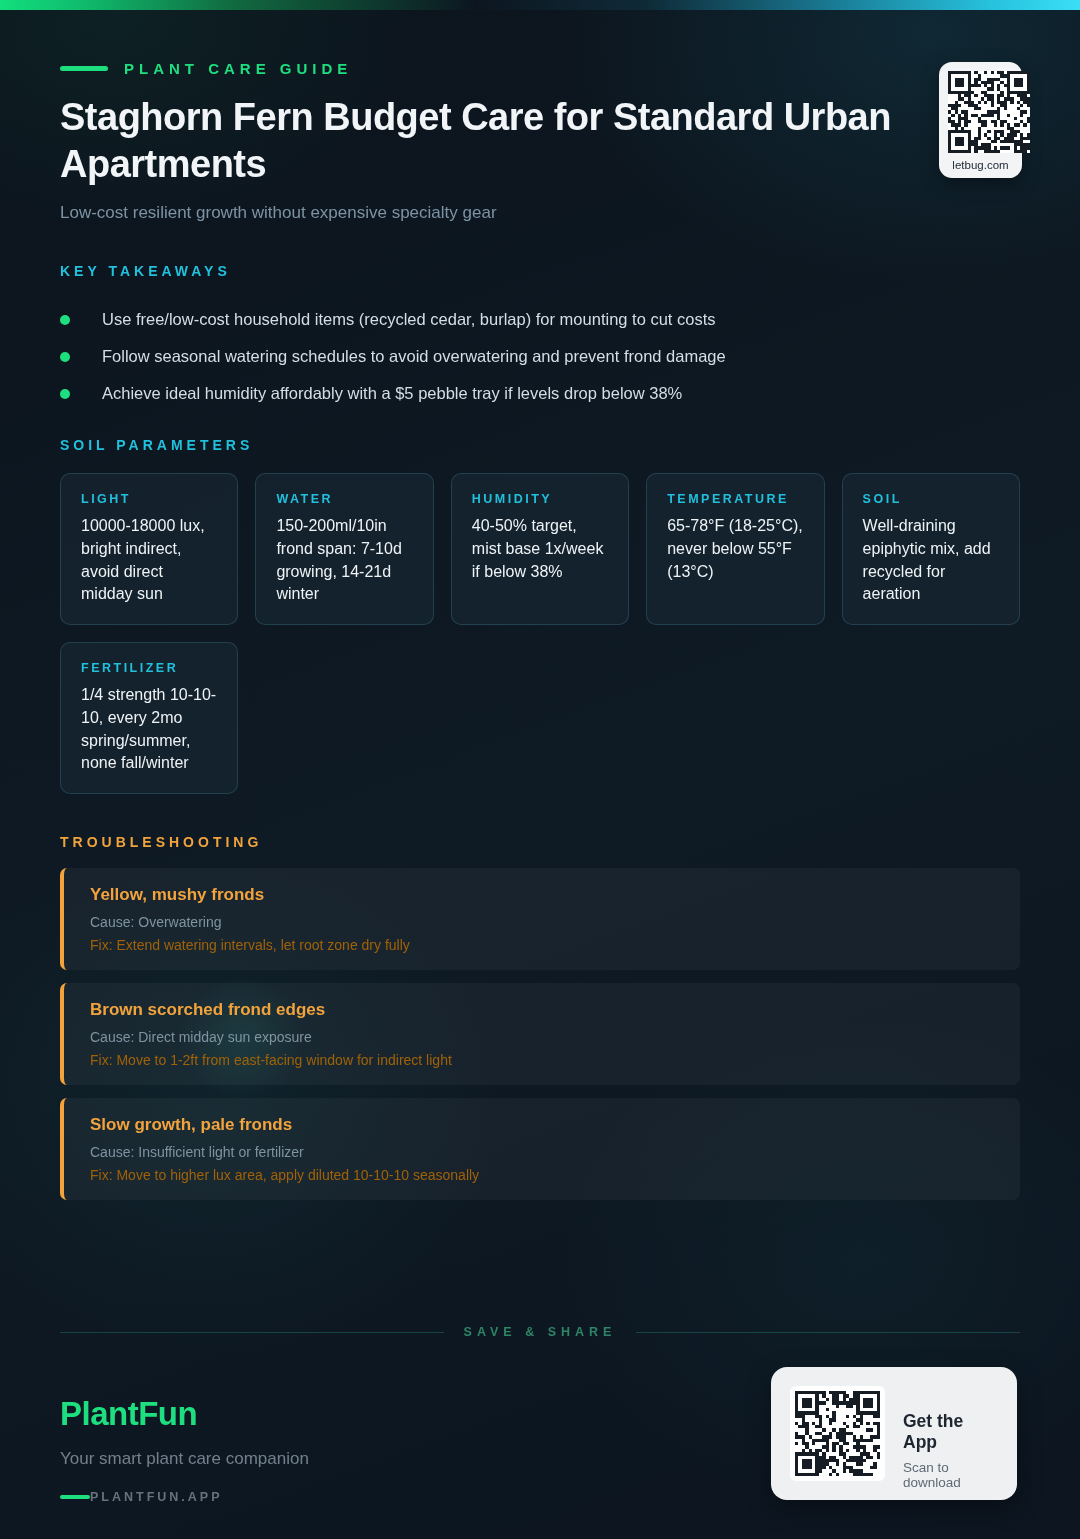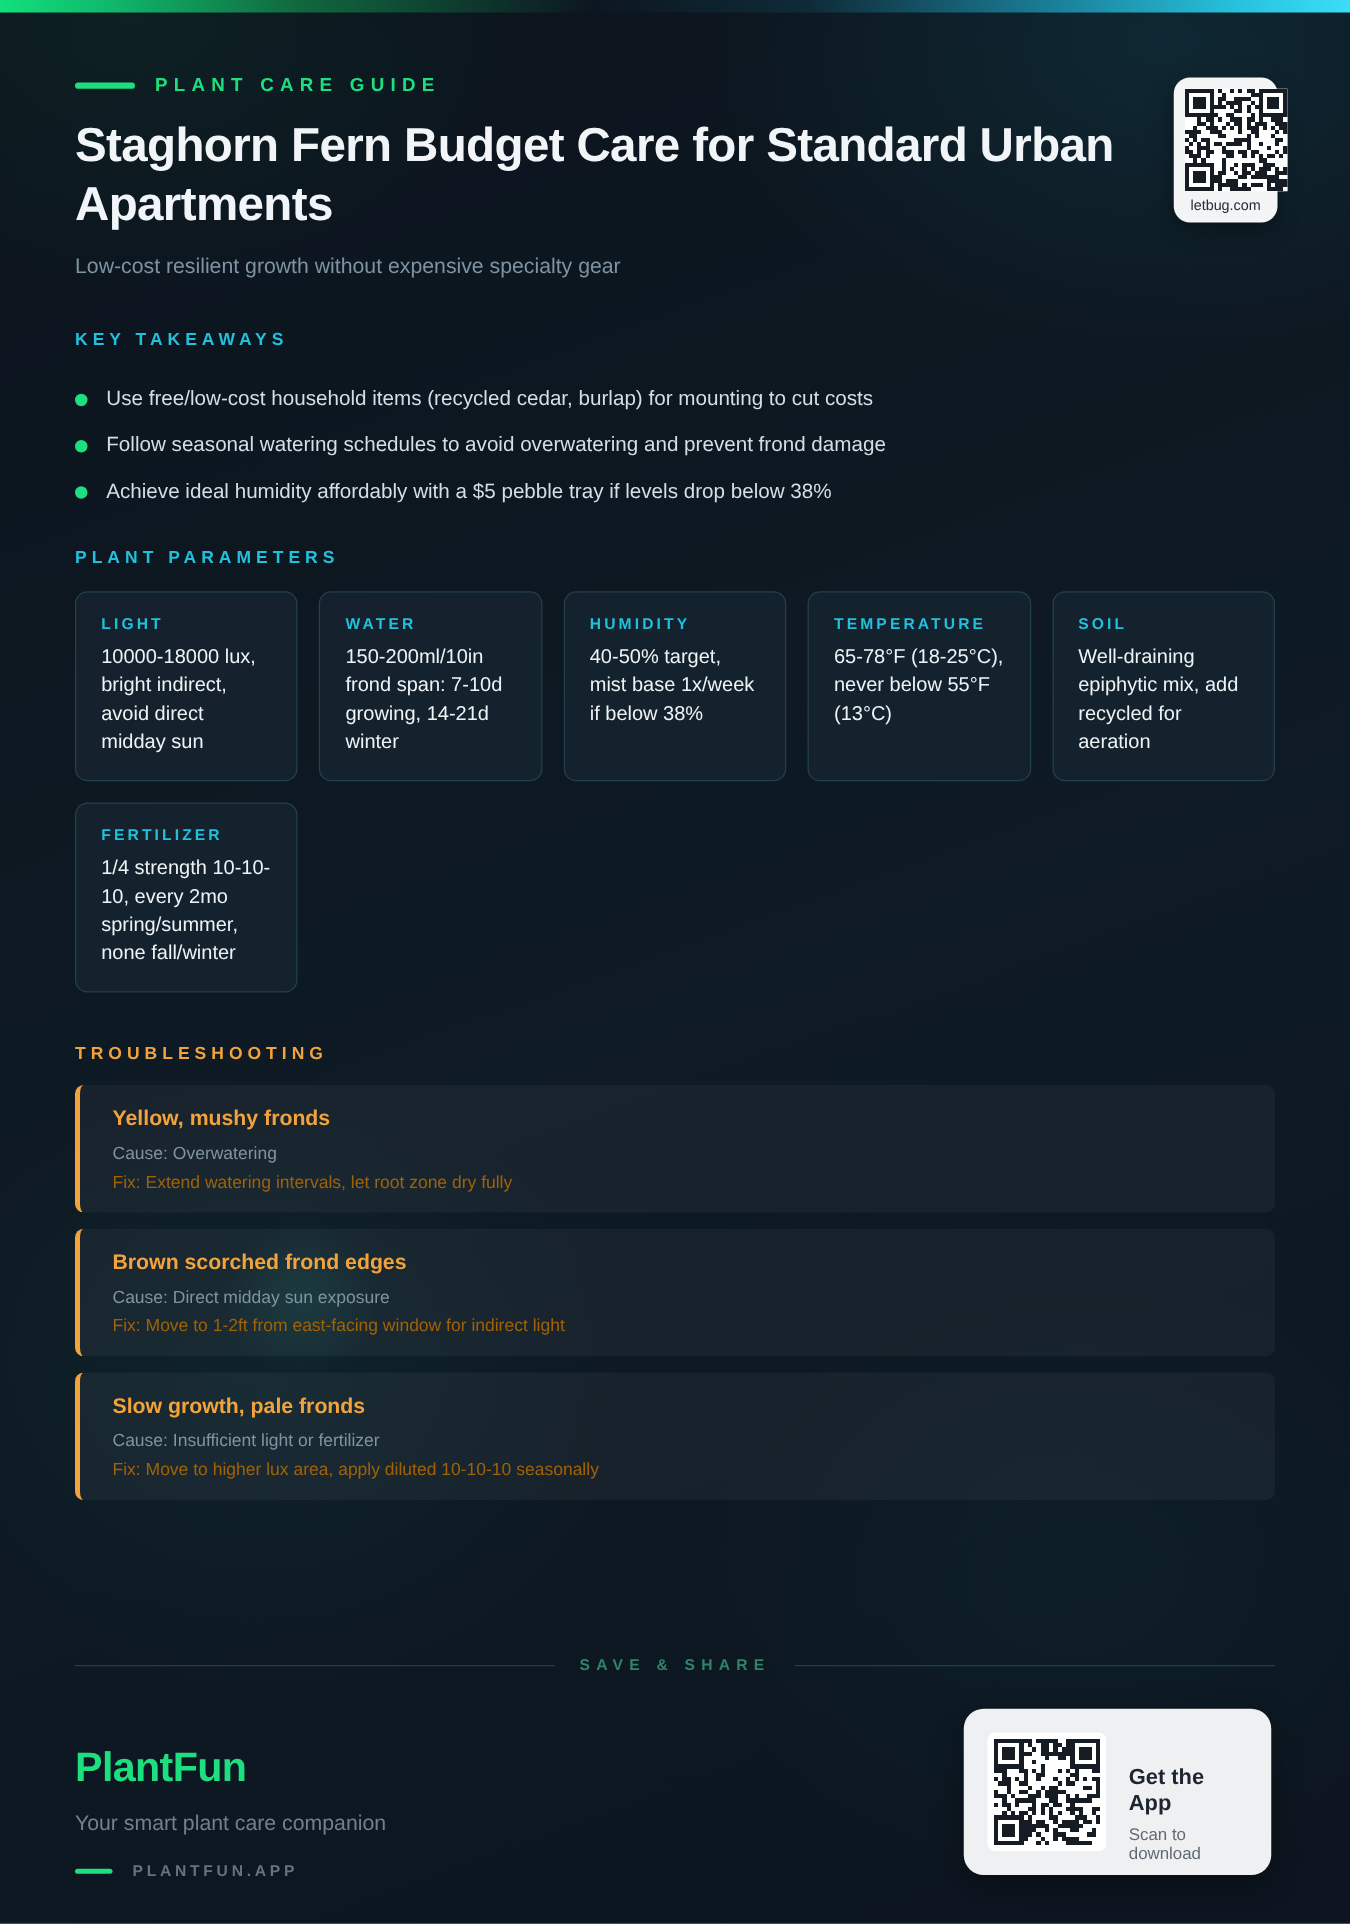--- a/index.html
+++ b/index.html
@@ -34,21 +34,21 @@
   .subtitle { margin-top:15px; font-size:17px; color:#7d93a3; }
 
   
   .section-heading { font-size:14px; font-weight:700; letter-spacing:4px; }
   .section-heading.cyan { color:#21c0dc; }
   .section-heading.orange { color:#f2a33c; }
 
   
   .takeaways { margin-top:40px; }
   .takeaways .items { margin-top:22px; list-style:none; }
-  .takeaways li { display:flex; align-items:flex-start; gap:15px; padding:9px 0; font-size:16.5px; color:#d5dee5; }
+  .takeaways li { display:flex; align-items:flex-start; gap:32px; padding:9px 0; font-size:16.5px; color:#d5dee5; }
   .takeaways .dot { flex:0 0 auto; width:10px; height:10px; border-radius:50%; background:#1edf7f; margin-top:5px; }
 
   
   .parameters { margin-top:25px; }
   .param-grid { margin-top:20px; display:grid; grid-template-columns:repeat(5,1fr); gap:17px; }
   .card {
     background:rgba(23,37,50,0.75);
     border:1px solid rgba(74,144,164,0.28);
     border-radius:10px;
     padding:18px 20px;
@@ -80,21 +80,21 @@
   .qr-card-top svg { display:block; width:82px; height:82px; background:#fff; }
   .qr-card-top .qr-caption { margin-top:6px; text-align:center; font-size:11.5px; color:#232d3a; }
 
   
   .footer { position:absolute; top:1325px; left:60px; right:60px; }
   .divider { display:flex; align-items:center; gap:20px; }
   .divider .line { flex:1 1 auto; height:1px; background:rgba(45,150,130,0.35); }
   .divider .divider-text { color:#2e8565; font-size:12.5px; font-weight:700; letter-spacing:5px; }
   .brand { margin-top:56px; color:#1edf7f; font-size:33px; font-weight:700; letter-spacing:-0.5px; }
   .tagline { margin-top:16px; color:#73808c; font-size:17px; }
-  .site-row { margin-top:21px; display:flex; align-items:center; gap:16px; }
+  .site-row { margin-top:21px; display:flex; align-items:center; gap:0; }
   .site-row .dash { width:30px; height:4px; border-radius:2px; background:#1edf7f; }
   .site-row .site { color:#66727e; font-size:12.5px; font-weight:700; letter-spacing:3px; }
 
   .app-card {
     position:absolute; top:1367px; right:63px; width:246px; height:133px;
     background:#eef0f1; border-radius:16px;
     display:flex; align-items:center; padding:19px;
     box-shadow:0 8px 24px rgba(0,0,0,0.35);
   }
   .app-card .qr-tile { flex:0 0 auto; width:95px; height:95px; background:#fff; border-radius:6px; padding:5px; }
@@ -130,21 +130,21 @@
         <span>Follow seasonal watering schedules to avoid overwatering and prevent frond damage</span>
       </li>
       <li>
         <span class="dot"></span>
         <span>Achieve ideal humidity affordably with a $5 pebble tray if levels drop below 38%</span>
       </li>
     </ul>
   </div>
 
   <div class="parameters">
-    <div class="section-heading cyan">PLANT PARAMETERS</div>
+    <div class="section-heading cyan">SOIL PARAMETERS</div>
     <div class="param-grid">
       <div class="card">
         <div class="card-label">LIGHT</div>
         <div class="card-text">10000-18000 lux, bright indirect, avoid direct midday sun</div>
       </div>
       <div class="card">
         <div class="card-label">WATER</div>
         <div class="card-text">150-200ml/10in frond span: 7-10d growing, 14-21d winter</div>
       </div>
       <div class="card">

